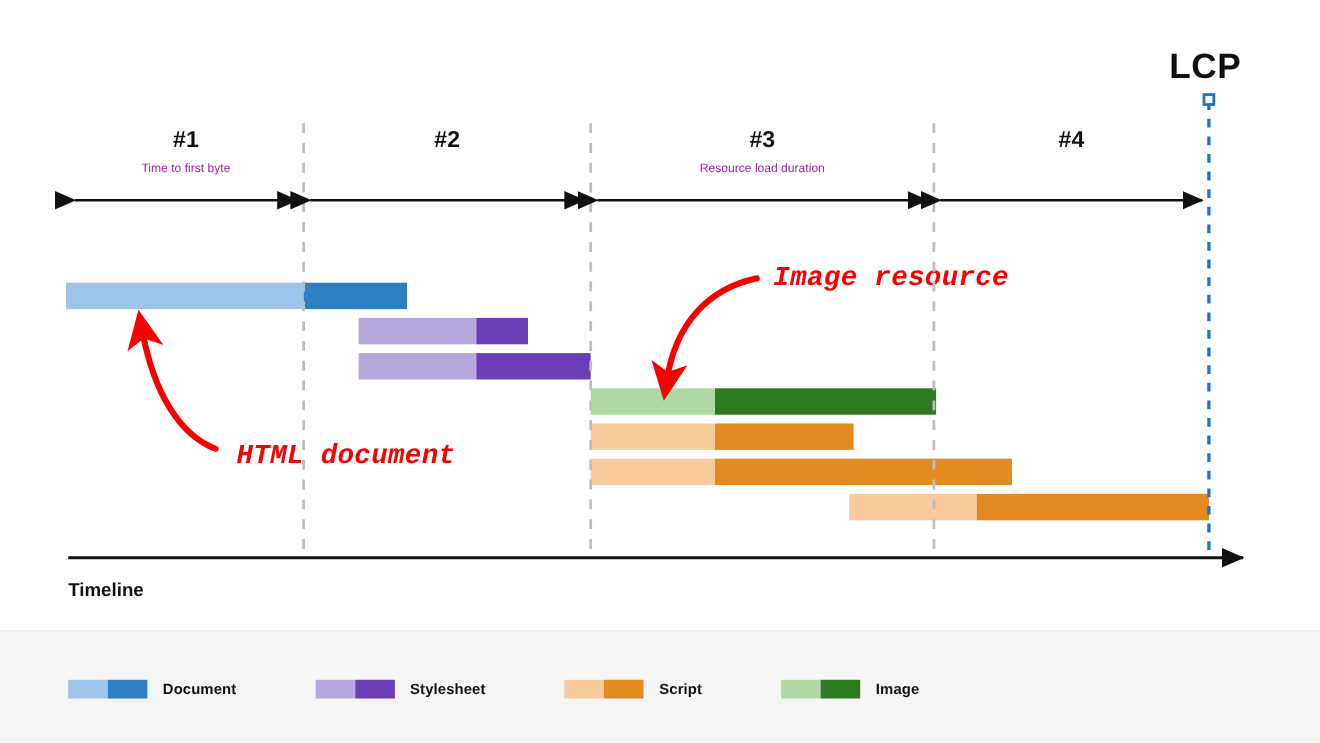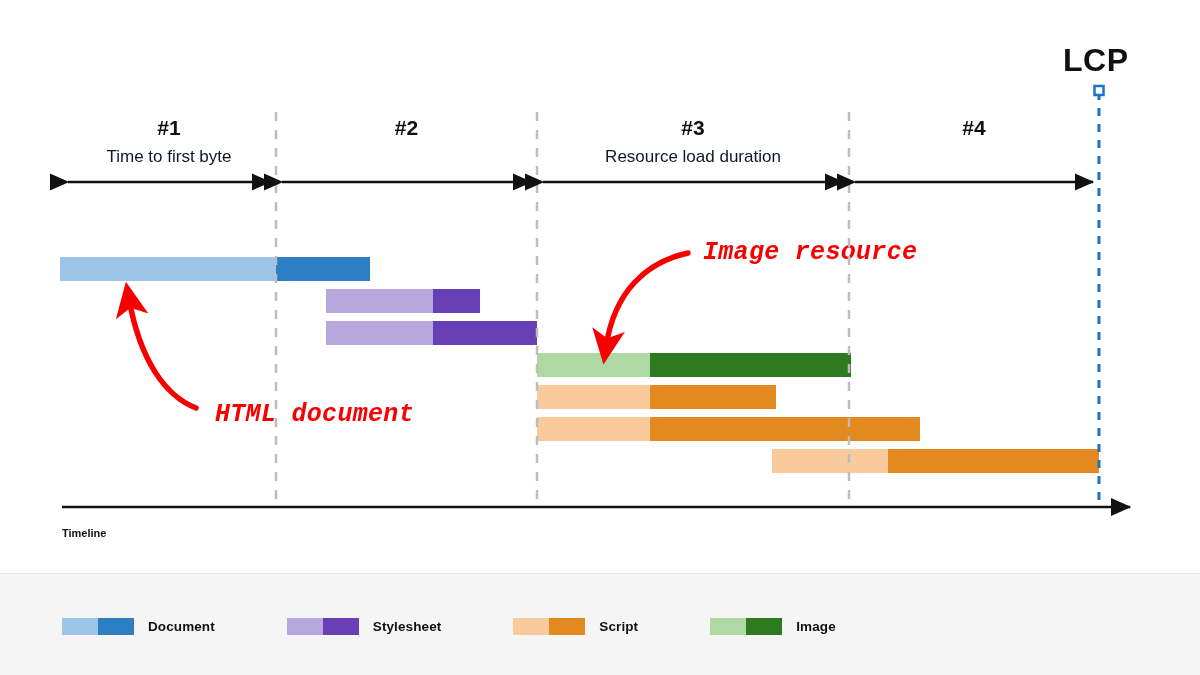--- a/index.html
+++ b/index.html
@@ -32,32 +32,32 @@
 
   
   .lcp-label{
     position:absolute;left:1063px;top:42px;
     font-size:32px;font-weight:bold;color:#111;letter-spacing:.5px;
   }
 
   
   .phase{position:absolute;top:116px;text-align:center;}
   .phase .num{font-size:21px;font-weight:bold;color:#111;line-height:1.15;}
-  .phase .desc{font-size:17px;color:#0f172a;margin-top:7px;line-height:1.2;white-space:nowrap;}
+  .phase .desc{font-size:11px;color:#a21caf;margin-top:7px;line-height:1.2;white-space:nowrap;}
 
   
   svg.overlay{position:absolute;left:0;top:0;width:1200px;height:675px;overflow:visible;}
 
   
   .bar{position:absolute;height:24px;display:flex;}
   .bar .seg{height:100%;display:block;}
 
   .axis-caption{
     position:absolute;left:62px;top:527px;
-    font-size:11px;font-weight:bold;color:#111;
+    font-size:17px;font-weight:bold;color:#111;
   }
 
   .annot{
     position:absolute;color:#f80000;font-style:italic;font-weight:bold;
     font-size:25px;font-family:Liberation Mono, monospace;white-space:nowrap;
     letter-spacing:.3px;
   }
 </style>
 </head>
 <body>

